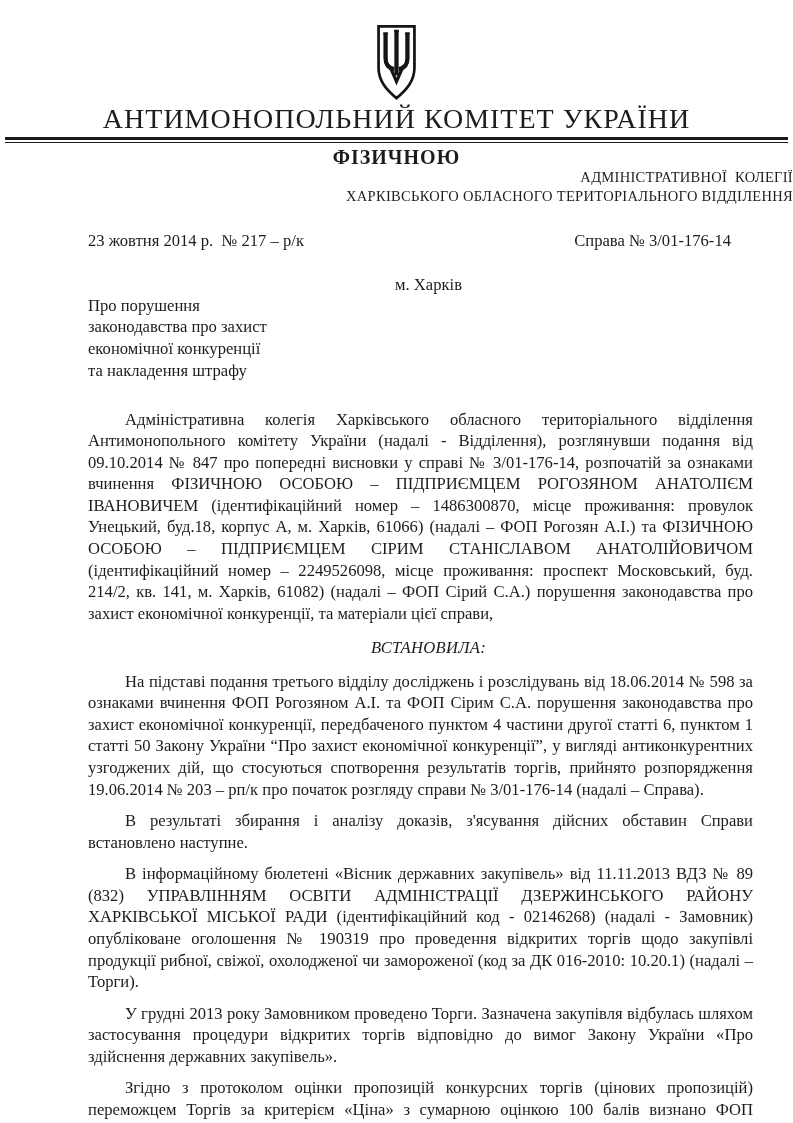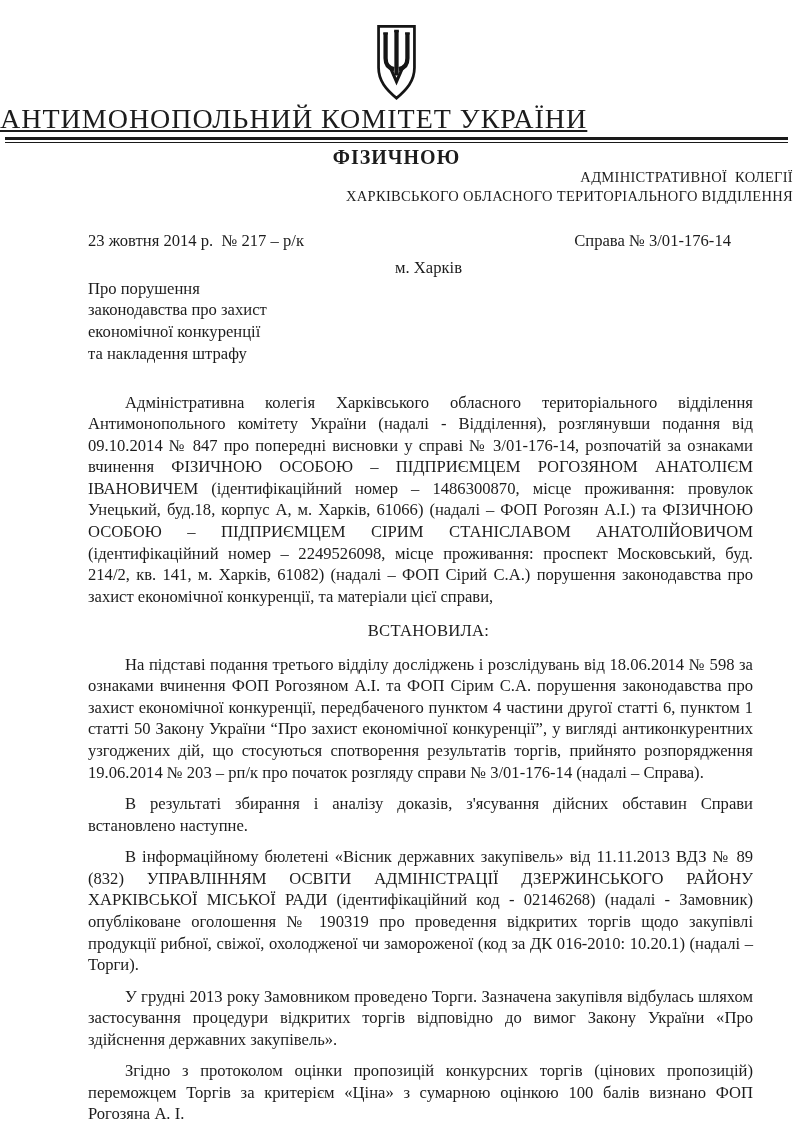--- a/index.html
+++ b/index.html
@@ -18,26 +18,26 @@
     box-sizing: border-box;
     padding-top: 24px;
     overflow: hidden;
   }
   .emblem-wrap {
     display: flex;
     justify-content: center;
     height: 78px;
   }
   .org-title {
+    text-align: center;
     font-size: 28px;
     letter-spacing: 1px;
     white-space: nowrap;
     margin-top: 2px;
     line-height: 1.05;
-    text-decoration: underline;
   }
   .header-divider {
     margin: 4px 5px 0 5px;
     border-top: 3px solid #1a1a1a;
   }
   .header-divider::after {
     content: "";
     display: block;
     margin-top: 2px;
     border-top: 1.5px solid #1a1a1a;
@@ -65,21 +65,21 @@
     justify-content: space-between;
     align-items: baseline;
     margin-top: 26px;
     font-size: 16.6px;
   }
   .meta-left { white-space: pre; }
   .meta-right { white-space: pre; padding-right: 38px; }
   .city-line {
     text-align: center;
     font-size: 16.6px;
-    margin-top: 7px;
+    margin-top: 24px;
   }
   .subject-block {
     margin-top: 0;
     font-size: 16.6px;
     line-height: 1.31;
   }
   .body-text {
     margin-top: 27px;
     font-size: 16.6px;
     line-height: 1.3;
@@ -87,20 +87,21 @@
   }
   .body-text p {
     margin: 0 16px 10px 0;
     text-indent: 37px;
   }
   .resolution-heading {
     text-align: center;
     font-size: 16.6px;
     margin: 13px 0 12px 0;
     letter-spacing: 0.3px;
+    font-style: italic;
   }
 </style>
 </head>
 <body>
 
 <div class="page">
 
   <div class="emblem-wrap">
     <svg width="47" height="78" viewBox="0 0 60 100" aria-hidden="true">
       <path d="M7 3 H53 V56 C53 73 43 84 30 95 C17 84 7 73 7 56 Z" fill="none" stroke="#151515" stroke-width="3.5"></path>

